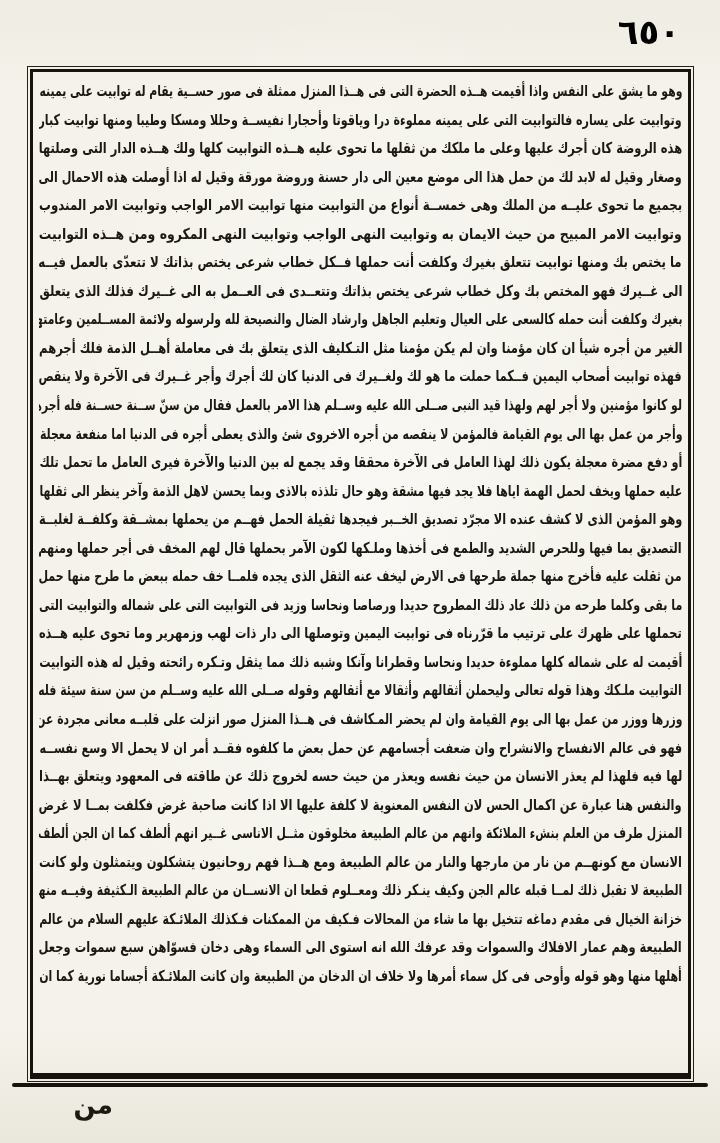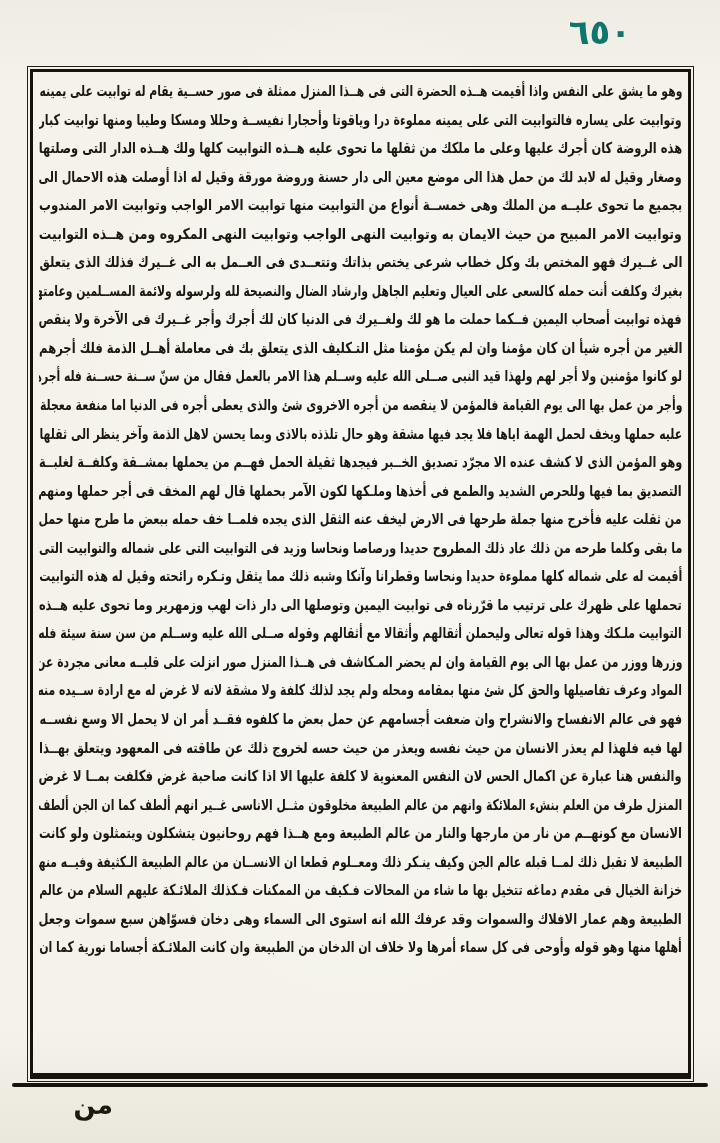--- a/index.html
+++ b/index.html
@@ -12,23 +12,22 @@
   }
   .paper {
     position: absolute; inset: 0;
     background:
       radial-gradient(ellipse at 50% 45%, rgba(255,255,255,0.5), rgba(0,0,0,0) 60%),
       linear-gradient(180deg, #efece3 0%, #f4f2ea 8%, #f4f2ea 90%, #eae7dc 100%);
   }
   .page-number {
     position: absolute;
     top: 12px; left: 520px; width: 160px;
-    text-align: center;
     font-size: 34px; font-weight: bold;
-    color: #0f766e;
+    color: #000000;
     letter-spacing: 2px;
   }
   .frame {
     position: absolute;
     left: 27px; top: 66px;
     width: 667px; height: 1016px;
     border: 1px solid #241f17;
     padding: 2px;
     box-sizing: border-box;
     background: transparent;
@@ -86,36 +85,37 @@
 
 <div class="frame">
   <div class="frame-inner">
     <div class="text-block" id="text-block">
         <div class="text-line"><span style="transform: scaleX(0.722);">وهو ما يشق على النفس واذا أقيمت هــذه الحضرة التى فى هــذا المنزل ممثلة فى صور حســية يقام له توابيت على يمينه</span></div>
         <div class="text-line"><span style="transform: scaleX(0.737);">وتوابيت على يساره فالتوابيت التى على يمينه مملوءة درا وياقوتا وأحجارا نفيســة وحللا ومسكا وطيبا ومنها توابيت كبار</span></div>
         <div class="text-line"><span style="transform: scaleX(0.764);">هذه الروضة كان أجرك عليها وعلى ما ملكك من ثقلها ما تحوى عليه هــذه التوابيت كلها ولك هــذه الدار التى وصلتها</span></div>
         <div class="text-line"><span style="transform: scaleX(0.743);">وصغار وقيل له لابد لك من حمل هذا الى موضع معين الى دار حسنة وروضة مورقة وقيل له اذا أوصلت هذه الاحمال الى</span></div>
         <div class="text-line"><span style="transform: scaleX(0.787);">بجميع ما تحوى عليــه من الملك وهى خمســة أنواع من التوابيت منها توابيت الامر الواجب وتوابيت الامر المندوب</span></div>
         <div class="text-line"><span style="transform: scaleX(0.833);">وتوابيت الامر المبيح من حيث الايمان به وتوابيت النهى الواجب وتوابيت النهى المكروه ومن هــذه التوابيت</span></div>
+        <div class="text-line"><span style="transform: scaleX(0.784);">ما يختص بك ومنها توابيت تتعلق بغيرك وكلفت أنت حملها فــكل خطاب شرعى يختص بذاتك لا تتعدّى بالعمل فيــه</span></div>
         <div class="text-line"><span style="transform: scaleX(0.777);">الى غــيرك فهو المختص بك وكل خطاب شرعى يختص بذاتك وتتعــدى فى العــمل به الى غــيرك فذلك الذى يتعلق</span></div>
         <div class="text-line"><span style="transform: scaleX(0.72);">بغيرك وكلفت أنت حمله كالسعى على العيال وتعليم الجاهل وارشاد الضال والنصيحة لله ولرسوله ولائمة المســلمين وعامتهم</span></div>
+        <div class="text-line"><span style="transform: scaleX(0.771);">الغير من أجره شيأ ان كان مؤمنا وان لم يكن مؤمنا مثل التـكليف الذى يتعلق بك فى معاملة أهــل الذمة فلك أجرهم</span></div>
         <div class="text-line"><span style="transform: scaleX(0.75);">فهذه توابيت أصحاب اليمين فــكما حملت ما هو لك ولغــيرك فى الدنيا كان لك أجرك وأجر غــيرك فى الآخرة ولا ينقص</span></div>
-        <div class="text-line"><span style="transform: scaleX(0.771);">الغير من أجره شيأ ان كان مؤمنا وان لم يكن مؤمنا مثل التـكليف الذى يتعلق بك فى معاملة أهــل الذمة فلك أجرهم</span></div>
         <div class="text-line"><span style="transform: scaleX(0.72);">لو كانوا مؤمنين ولا أجر لهم ولهذا قيد النبى صــلى الله عليه وســلم هذا الامر بالعمل فقال من سنّ ســنة حســنة فله أجرها</span></div>
         <div class="text-line"><span style="transform: scaleX(0.729);">وأجر من عمل بها الى يوم القيامة فالمؤمن لا ينقصه من أجره الاخروى شئ والذى يعطى أجره فى الدنيا اما منفعة معجلة</span></div>
+        <div class="text-line"><span style="transform: scaleX(0.748);">أو دفع مضرة معجلة يكون ذلك لهذا العامل فى الآخرة محققا وقد يجمع له بين الدنيا والآخرة فيرى العامل ما تحمل تلك</span></div>
         <div class="text-line"><span style="transform: scaleX(0.727);">عليه حملها ويخف لحمل الهمة اياها فلا يجد فيها مشقة وهو حال تلذذه بالاذى وبما يحسن لاهل الذمة وآخر ينظر الى ثقلها</span></div>
         <div class="text-line"><span style="transform: scaleX(0.754);">وهو المؤمن الذى لا كشف عنده الا مجرّد تصديق الخــبر فيجدها ثقيلة الحمل فهــم من يحملها بمشــقة وكلفــة لغلبــة</span></div>
         <div class="text-line"><span style="transform: scaleX(0.752);">التصديق بما فيها وللحرص الشديد والطمع فى أخذها وملـكها لكون الآمر بحملها قال لهم المخف فى أجر حملها ومنهم</span></div>
         <div class="text-line"><span style="transform: scaleX(0.738);">من ثقلت عليه فأخرج منها جملة طرحها فى الارض ليخف عنه الثقل الذى يجده فلمــا خف حمله ببعض ما طرح منها حمل</span></div>
         <div class="text-line"><span style="transform: scaleX(0.74);">ما بقى وكلما طرحه من ذلك عاد ذلك المطروح حديدا ورصاصا ونحاسا وزيد فى التوابيت التى على شماله والتوابيت التى</span></div>
+        <div class="text-line"><span style="transform: scaleX(0.761);">تحملها على ظهرك على ترتيب ما قرّرناه فى توابيت اليمين وتوصلها الى دار ذات لهب وزمهرير وما تحوى عليه هــذه</span></div>
         <div class="text-line"><span style="transform: scaleX(0.744);">أقيمت له على شماله كلها مملوءة حديدا ونحاسا وقطرانا وآنكا وشبه ذلك مما يثقل وتـكره رائحته وقيل له هذه التوابيت</span></div>
-        <div class="text-line"><span style="transform: scaleX(0.761);">تحملها على ظهرك على ترتيب ما قرّرناه فى توابيت اليمين وتوصلها الى دار ذات لهب وزمهرير وما تحوى عليه هــذه</span></div>
         <div class="text-line"><span style="transform: scaleX(0.724);">التوابيت ملـكك وهذا قوله تعالى وليحملن أثقالهم وأثقالا مع أثقالهم وقوله صــلى الله عليه وســلم من سن سنة سيئة فله</span></div>
         <div class="text-line"><span style="transform: scaleX(0.72);">وزرها ووزر من عمل بها الى يوم القيامة وان لم يحضر المـكاشف فى هــذا المنزل صور انزلت على قلبــه معانى مجردة عن</span></div>
-        <div class="text-line"><span style="transform: scaleX(0.72);">المواد وعرف تفاصيلها والحق كل شئ منها بمقامه ومحله ولم يجد لذلك كلفة ولا مشقة لانه لا غرض له مع ارادة ســيده منه</span></div>
         <div class="text-line"><span style="transform: scaleX(0.749);">فهو فى عالم الانفساح والانشراح وان ضعفت أجسامهم عن حمل بعض ما كلفوه فقــد أمر ان لا يحمل الا وسع نفســه</span></div>
         <div class="text-line"><span style="transform: scaleX(0.771);">لها فيه فلهذا لم يعذر الانسان من حيث نفسه ويعذر من حيث حسه لخروج ذلك عن طاقته فى المعهود ويتعلق بهــذا</span></div>
         <div class="text-line"><span style="transform: scaleX(0.766);">والنفس هنا عبارة عن اكمال الحس لان النفس المعنوية لا كلفة عليها الا اذا كانت صاحبة غرض فكلفت بمــا لا غرض</span></div>
         <div class="text-line"><span style="transform: scaleX(0.72);">المنزل طرف من العلم بنشء الملائكة وانهم من عالم الطبيعة مخلوقون مثــل الاناسى غــير انهم ألطف كما ان الجن ألطف من</span></div>
         <div class="text-line"><span style="transform: scaleX(0.761);">الانسان مع كونهــم من نار من مارجها والنار من عالم الطبيعة ومع هــذا فهم روحانيون يتشكلون ويتمثلون ولو كانت</span></div>
         <div class="text-line"><span style="transform: scaleX(0.72);">الطبيعة لا تقبل ذلك لمــا قبله عالم الجن وكيف ينـكر ذلك ومعــلوم قطعا ان الانســان من عالم الطبيعة الـكثيفة وفيــه منها</span></div>
         <div class="text-line"><span style="transform: scaleX(0.728);">خزانة الخيال فى مقدم دماغه تتخيل بها ما شاء من المحالات فـكيف من الممكنات فـكذلك الملائـكة عليهم السلام من عالم</span></div>
         <div class="text-line"><span style="transform: scaleX(0.765);">الطبيعة وهم عمار الافلاك والسموات وقد عرفك الله انه استوى الى السماء وهى دخان فسوّاهن سبع سموات وجعل</span></div>
         <div class="text-line"><span style="transform: scaleX(0.733);">أهلها منها وهو قوله وأوحى فى كل سماء أمرها ولا خلاف ان الدخان من الطبيعة وان كانت الملائـكة أجساما نورية كما ان</span></div>
       </div>

